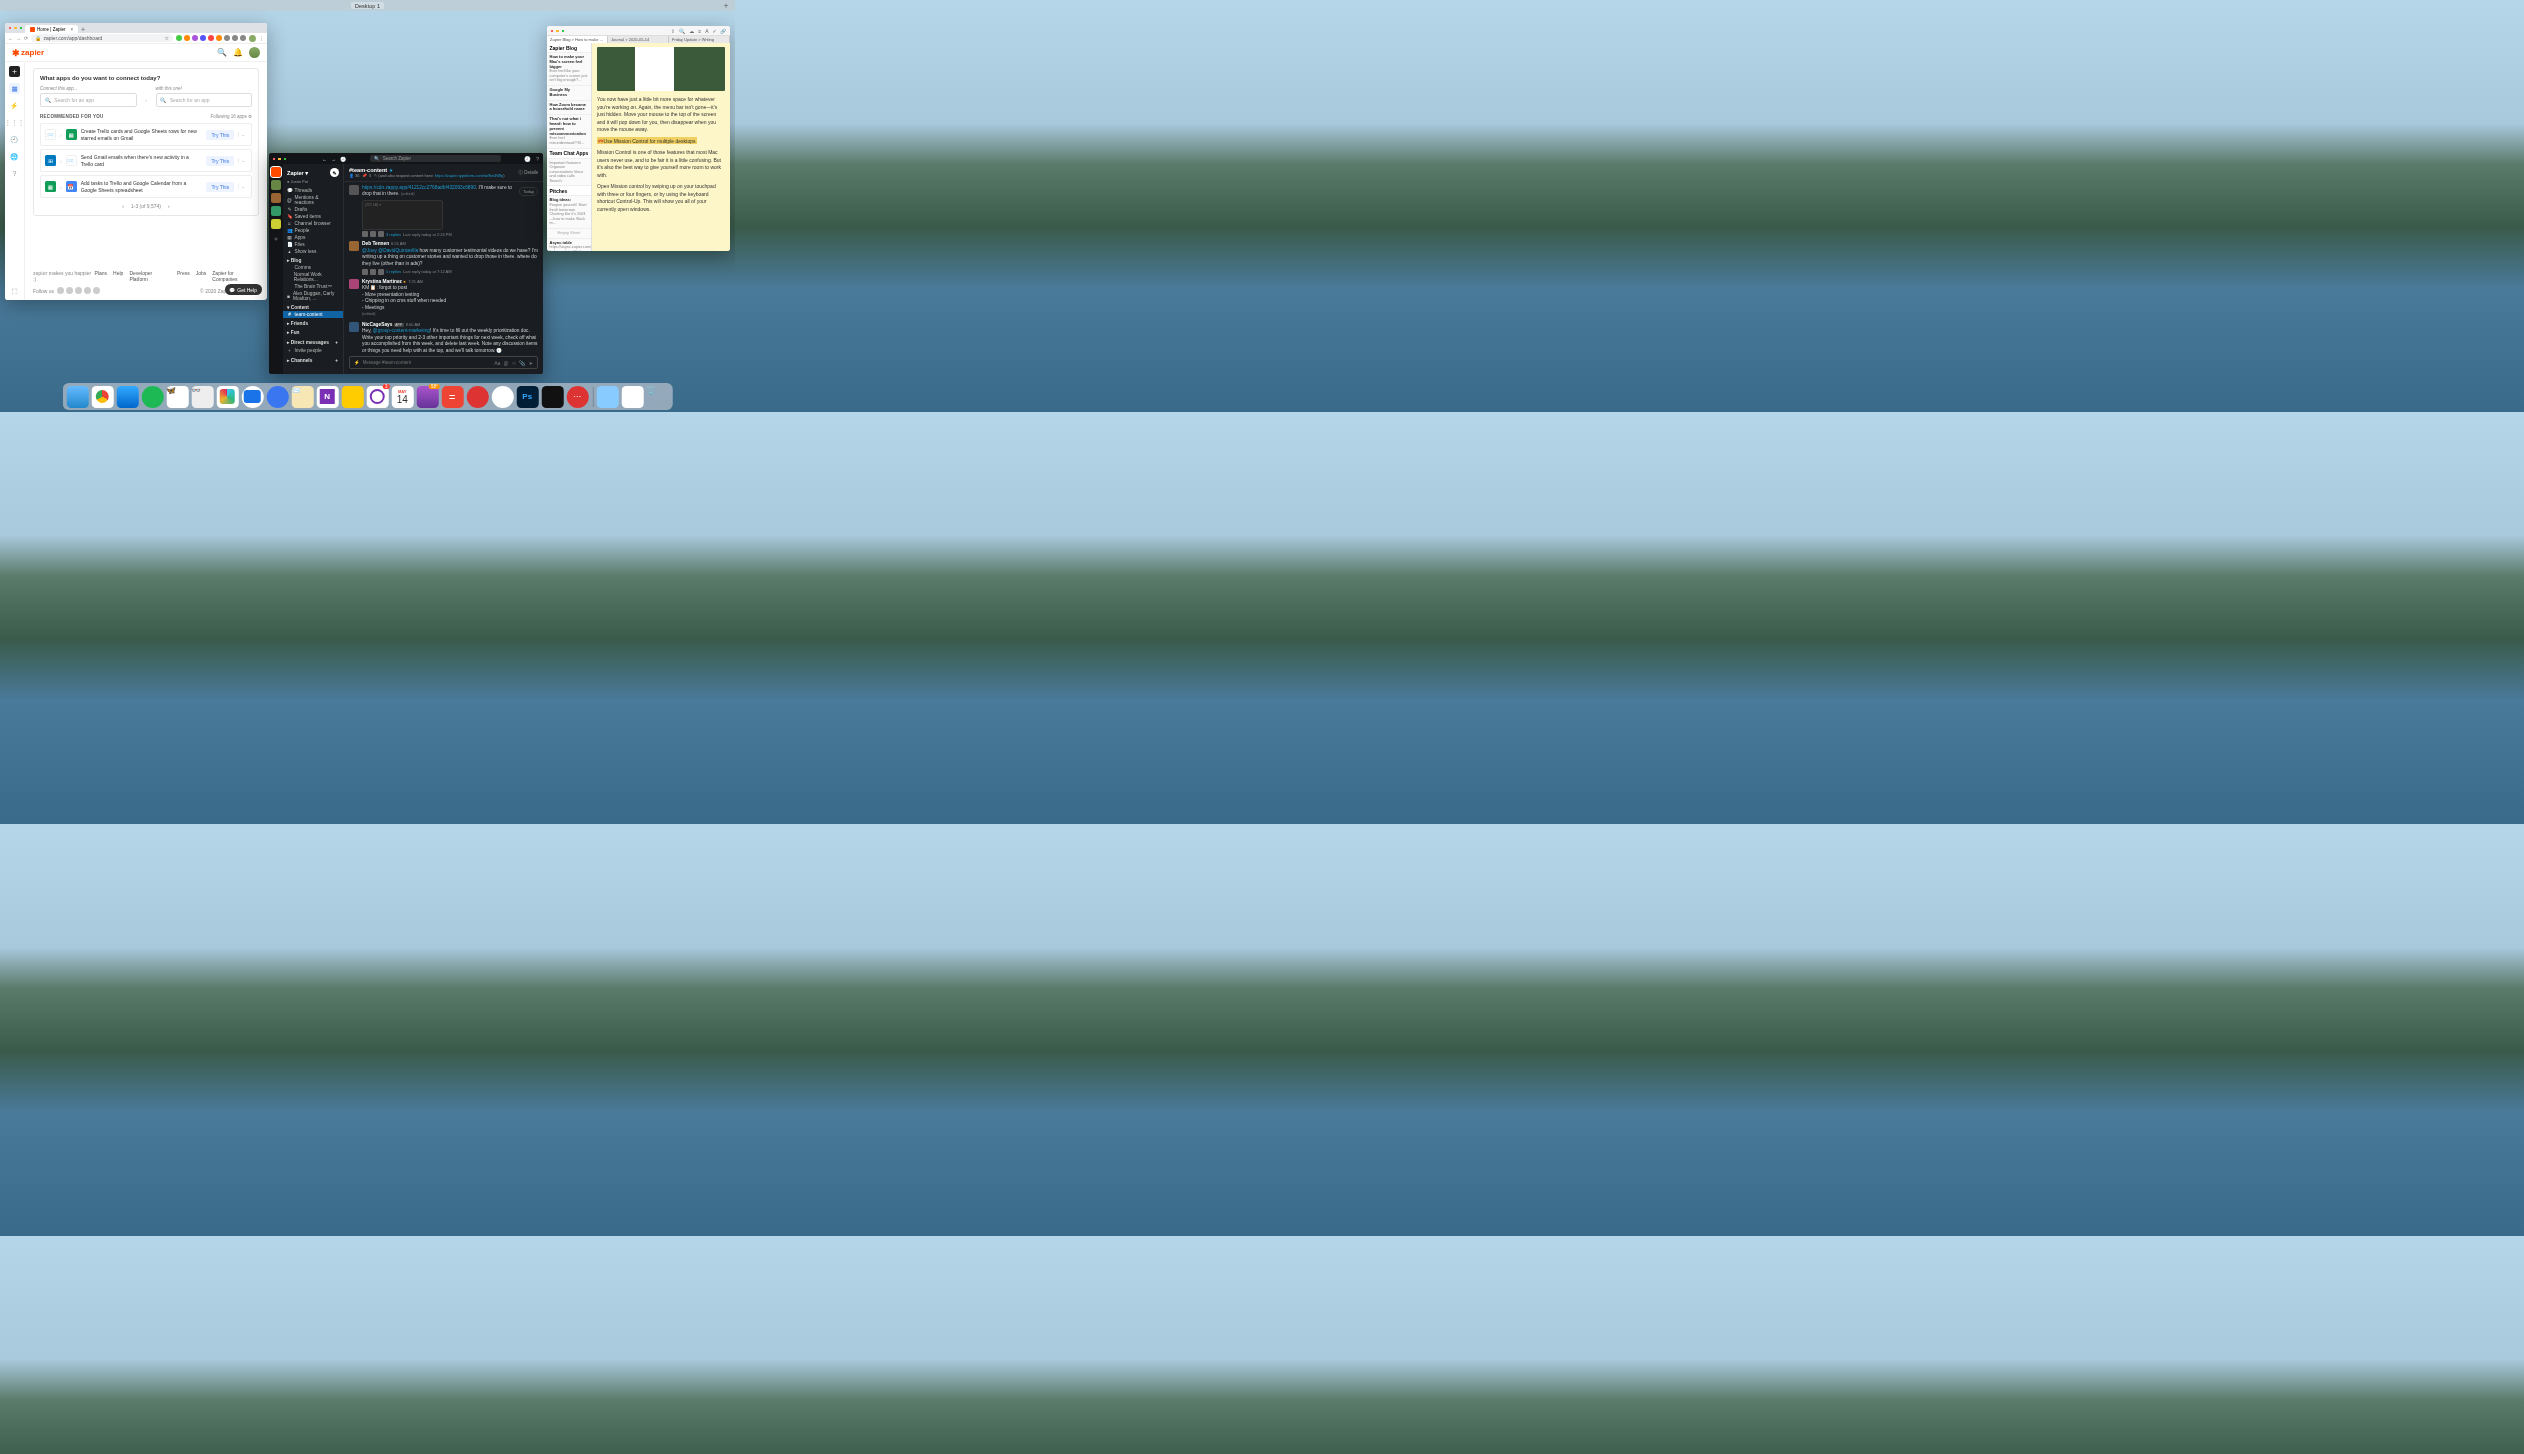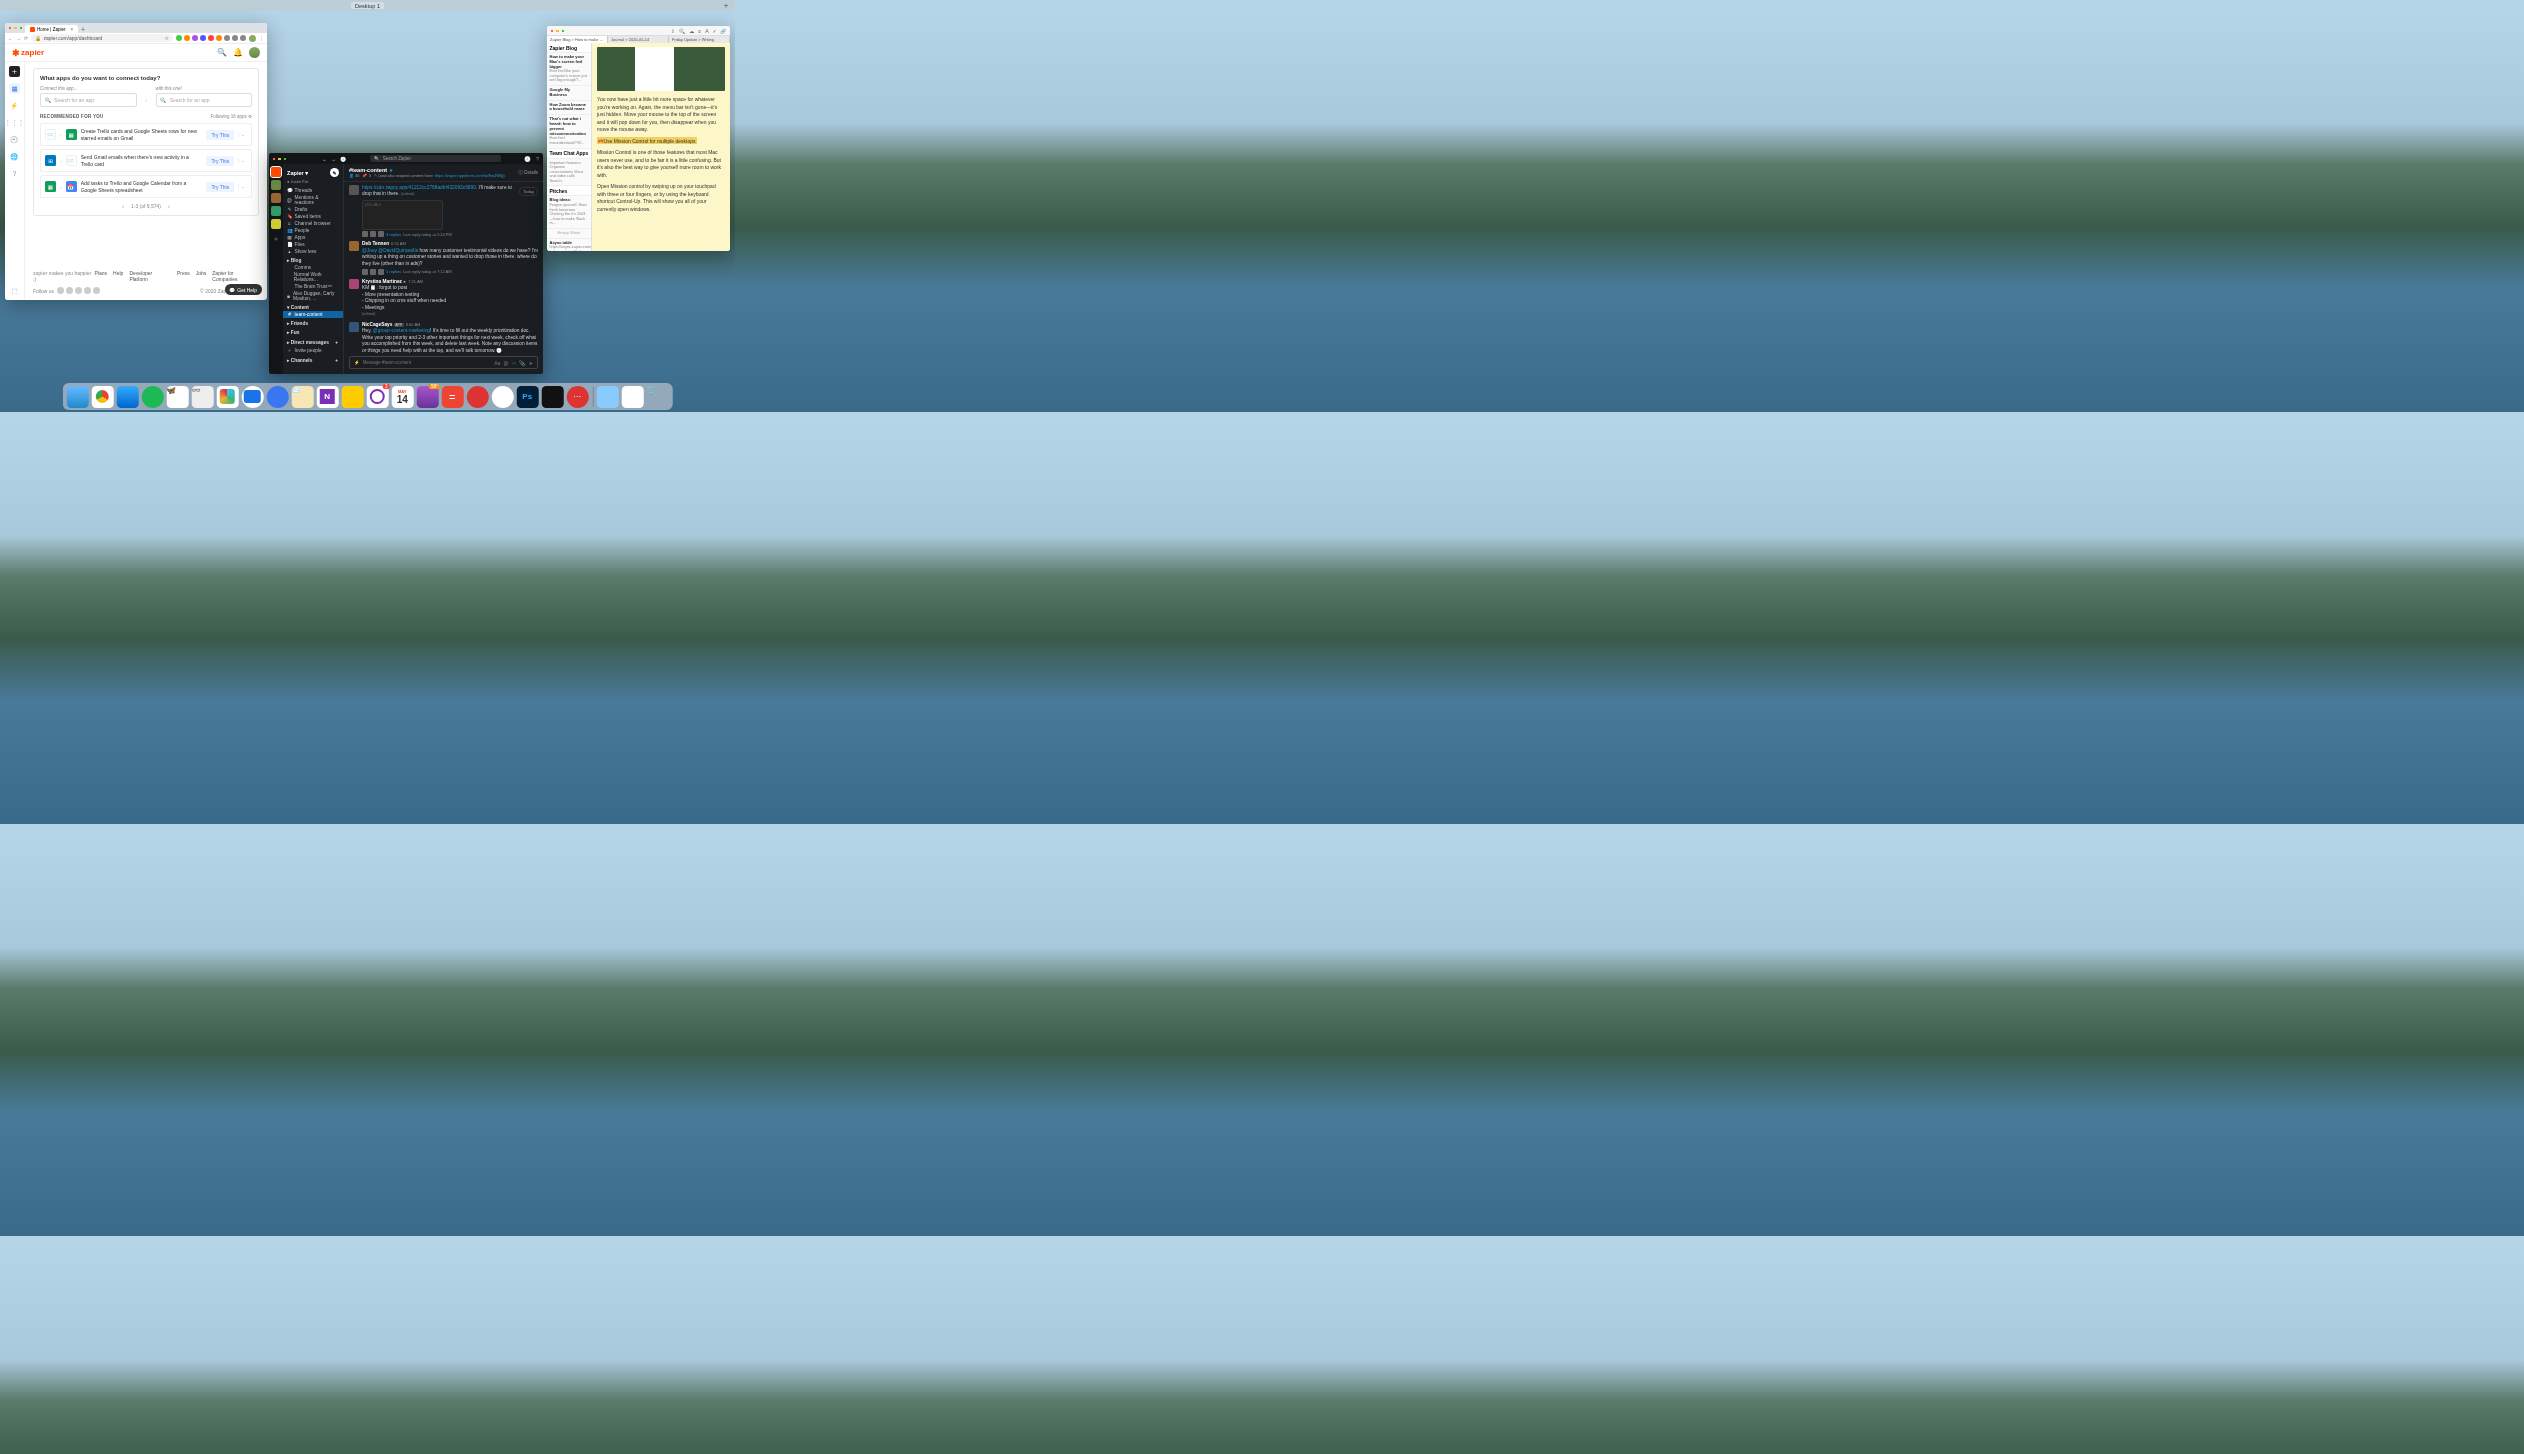--- a/index.html
+++ b/index.html
@@ -558,21 +558,21 @@
   <div class="dicon" style="background:#fff;">
       <div style="width:15px;height:15px;margin:3.5px;background:#7b2fb5;color:#fff;display:flex;align-items:center;justify-content:center;font-weight:700;">N</div>
     </div>
   <div class="dicon" style="background:#fc0;"></div>
   <div class="dicon" style="background:#fff;position:relative;">
       <div style="width:15px;height:15px;margin:3.5px;border:2px solid #7b2fb5;border-radius:50%;"></div>
       <span class="badge">3</span>
     </div>
   <div class="dicon" style="background:#fff;display:flex;flex-direction:column;align-items:center;justify-content:center;font-size:4px;">
       <div style="color:#e43;font-weight:600">MAY</div>
-      <div style="font-size:10px;font-weight:700;color:#333">14</div>
+      <div style="font-size:10px;font-weight:400;color:#333">14</div>
     </div>
   <div class="dicon" style="background:linear-gradient(#a5c,#639);position:relative;">
       <span class="badge" style="background:#ff9500">58°</span>
     </div>
   <div class="dicon" style="background:#e43;border-radius:5px;color:#fff;display:flex;align-items:center;justify-content:center;font-size:11px;">=</div>
   <div class="dicon" style="background:#d33;border-radius:50%;"></div>
   <div class="dicon" style="background:#fff;border-radius:50%;"></div>
   <div class="dicon" style="background:#001e36;color:#31a8ff;display:flex;align-items:center;justify-content:center;font-weight:700;font-size:8px;">Ps</div>
   <div class="dicon" style="background:#111;"></div>
   <div class="dicon" style="background:#d33;border-radius:50%;color:#fff;display:flex;align-items:center;justify-content:center;">⋯</div>

